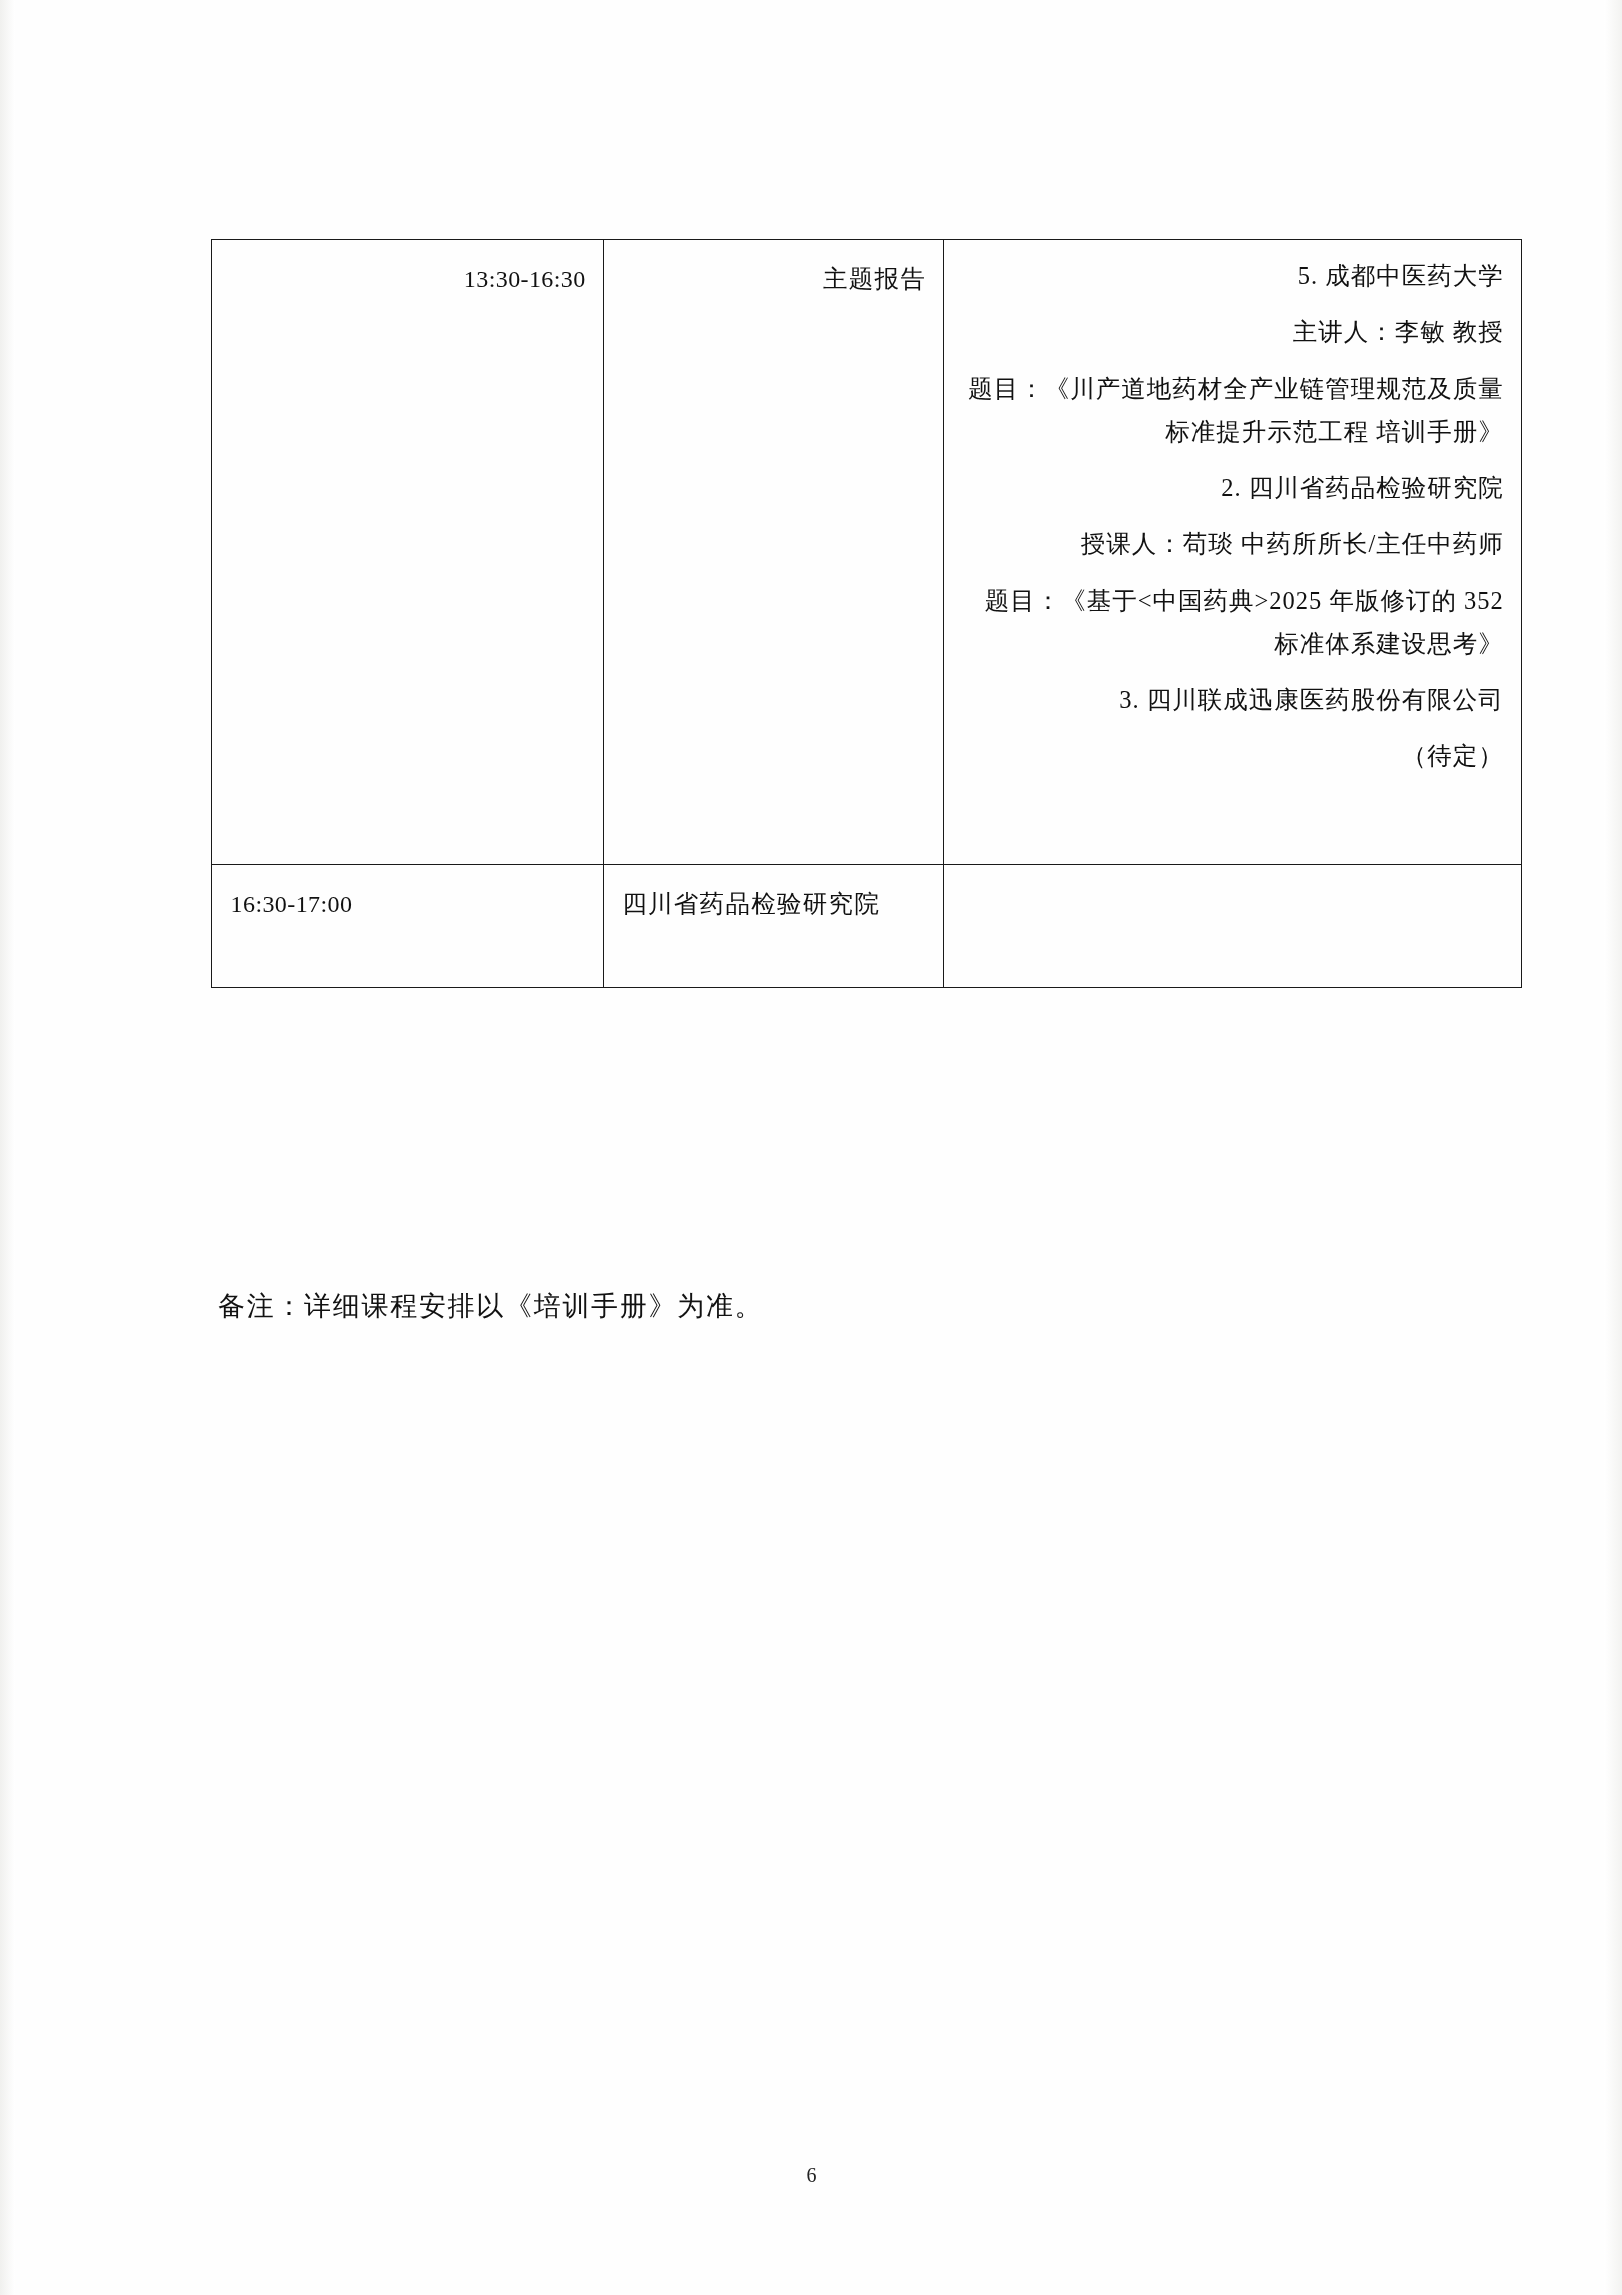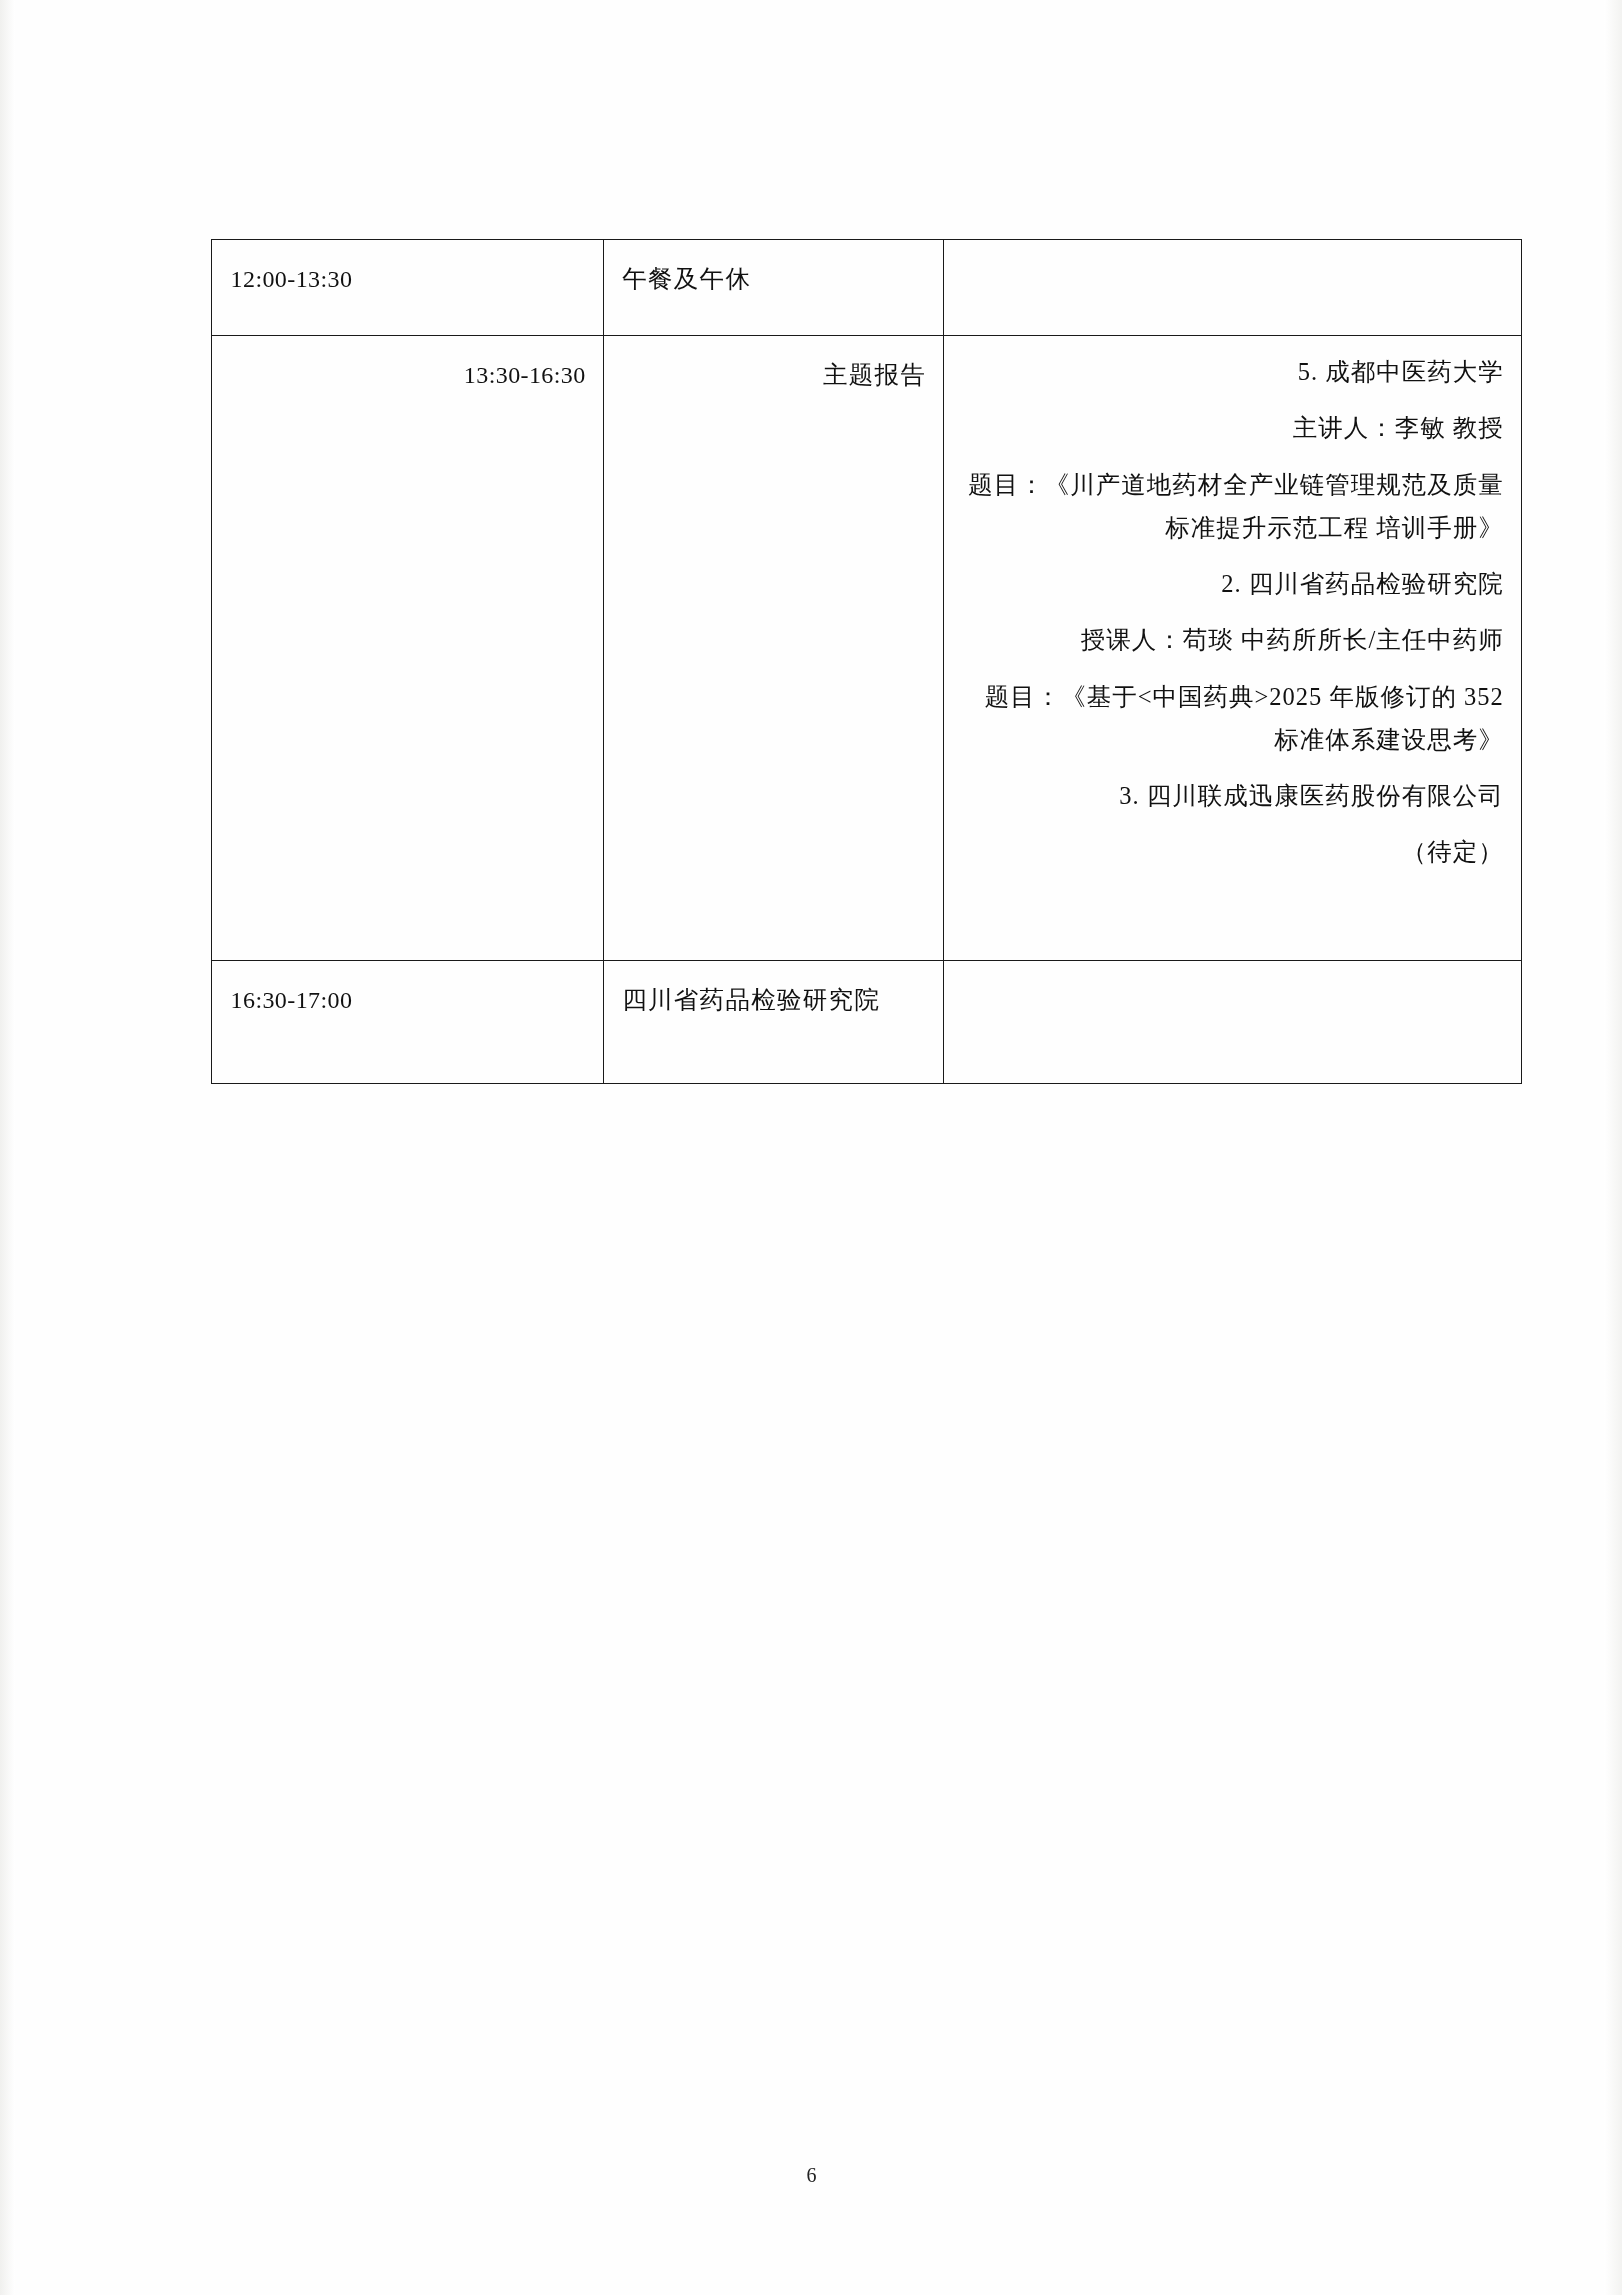--- a/index.html
+++ b/index.html
@@ -103,29 +103,20 @@
 </style>
 </head>
 <body>
 
 <div class="page">
   <div class="scan-edge-left"></div>
   <div class="scan-edge-right"></div>
 
   <table class="doc-table">
     <tbody>
-      <tr class="row-lunch">
-        <td class="col-time">
-          <span class="time-text">12:00-13:30</span>
-        </td>
-        <td class="col-topic">
-          <span class="cn">午餐及午休</span>
-        </td>
-        <td class="col-detail"></td>
-      </tr>
 
       <tr class="row-main">
         <td class="col-time">
           <span class="time-text">13:30-16:30</span>
         </td>
         <td class="col-topic">
           <span class="cn">主题报告</span>
         </td>
         <td class="col-detail">
           <p class="detail-line">5. 成都中医药大学</p>
@@ -144,16 +135,17 @@
           <span class="time-text">16:30-17:00</span>
         </td>
         <td class="col-topic">
           <span class="cn">四川省药品检验研究院</span>
         </td>
         <td class="col-detail"></td>
       </tr>
     </tbody>
   </table>
 
+  <div class="note">备注：详细课程安排以《培训手册》为准。</div>
 
   <div class="page-number">6</div>
 </div>
 
 
 </body></html>

